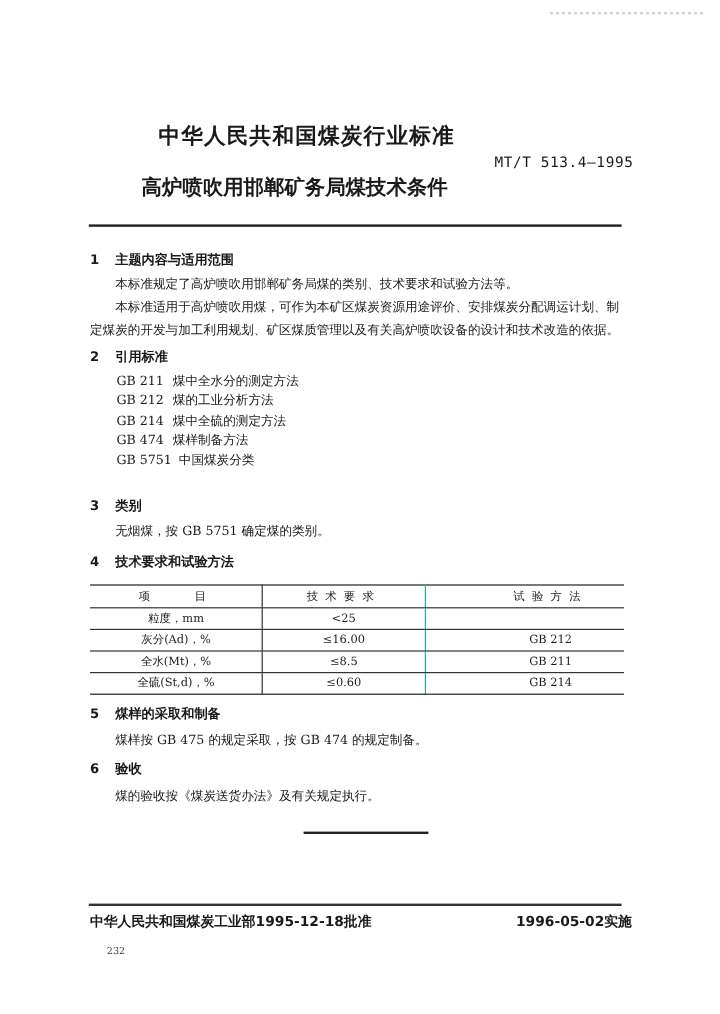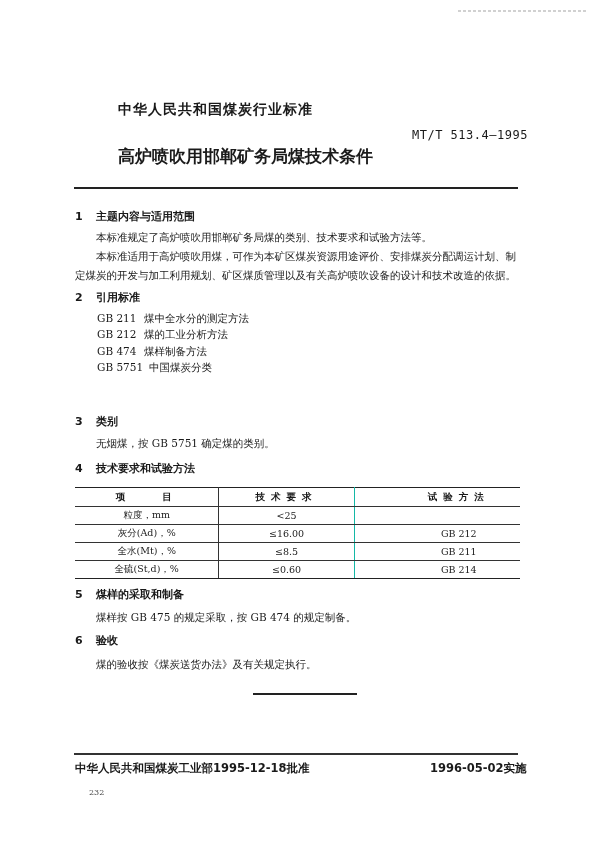--- a/index.html
+++ b/index.html
@@ -8,21 +8,21 @@
       font-family: "DejaVu Serif", "Liberation Serif", serif;
       color: #1a1a1a;
     }
     .abs { position: absolute; }
     .scan-noise {
       position: absolute; left: 458px; top: 10px; width: 130px; height: 2px;
       background: repeating-linear-gradient(90deg, #bdbdbd 0 3px, transparent 3px 5px);
       opacity: 0.7;
     }
     .org-title {
-      left: 118px; top: 101px; font-size: 14px; font-weight: bold;
+      left: 132px; top: 101px; font-size: 18px; font-weight: bold;
       font-family: "DejaVu Sans", sans-serif; letter-spacing: 1px;
     }
     .std-code {
       left: 412px; top: 128px; font-size: 12px;
       font-family: "DejaVu Sans Mono", monospace; letter-spacing: 0.5px; text-align: center;
     }
     .doc-title {
       left: 118px; top: 145px; font-size: 17px; font-weight: bold;
       font-family: "DejaVu Sans", sans-serif;
     }
@@ -45,21 +45,21 @@
     .ref-code.wide { width: 52px; }
     table.req {
       position: absolute; left: 75px; top: 487px; width: 445px;
       border-collapse: collapse; font-size: 9.5px;
       font-family: "DejaVu Serif", serif;
     }
     table.req th, table.req td {
       text-align: center; height: 17px; padding: 0;
       border-top: 1px solid #333; border-bottom: 1px solid #333;
     }
-    table.req th { font-weight: bold; letter-spacing: 6px; height: 18px; border-top: 1.5px solid #222; }
+    table.req th { font-weight: normal; letter-spacing: 6px; height: 18px; border-top: 1.5px solid #222; }
     table.req tr:last-child td { border-bottom: 1.5px solid #222; }
     table.req .c1 { width: 158px; border-right: 1px solid #333; }
     table.req .c2 { width: 149px; border-right: 1px solid #14b8a6; }
     table.req .c3 { width: 138px; padding-left: 43px; }
     .rule-end { left: 253px; top: 693px; width: 104px; height: 1.5px; background: #222; }
     .rule-bottom { left: 74px; top: 753px; width: 444px; height: 1.5px; background: #333; }
     .footer-left {
       left: 75px; top: 761px; font-size: 11.5px; font-weight: bold;
       font-family: "DejaVu Sans", sans-serif;
     }
@@ -88,20 +88,21 @@
 <div class="abs para" style="top:247px">
   <span class="indent"></span><span>本标准适用于高炉喷吹用煤，可作为本矿区煤炭资源用途评价、安排煤炭分配调运计划、制定煤炭的开发与加工利用规划、矿区煤质管理以及有关高炉喷吹设备的设计和技术改造的依据。</span>
 </div>
 
 <div class="abs section-head" style="top:290px">
   <span class="num">2</span><span>引用标准</span>
 </div>
 <div class="abs ref-list">
   <div class="ref-row"><span class="ref-code">GB 211</span><span>煤中全水分的测定方法</span></div>
   <div class="ref-row"><span class="ref-code">GB 212</span><span>煤的工业分析方法</span></div>
+  <div class="ref-row"><span class="ref-code">GB 214</span><span>煤中全硫的测定方法</span></div>
   <div class="ref-row"><span class="ref-code">GB 474</span><span>煤样制备方法</span></div>
   <div class="ref-row"><span class="ref-code wide">GB 5751</span><span>中国煤炭分类</span></div>
 </div>
 
 <div class="abs section-head" style="top:414px">
   <span class="num">3</span><span>类别</span>
 </div>
 <div class="abs para" style="top:434px">
   <span class="indent"></span><span>无烟煤，按 GB 5751 确定煤的类别。</span>
 </div>

